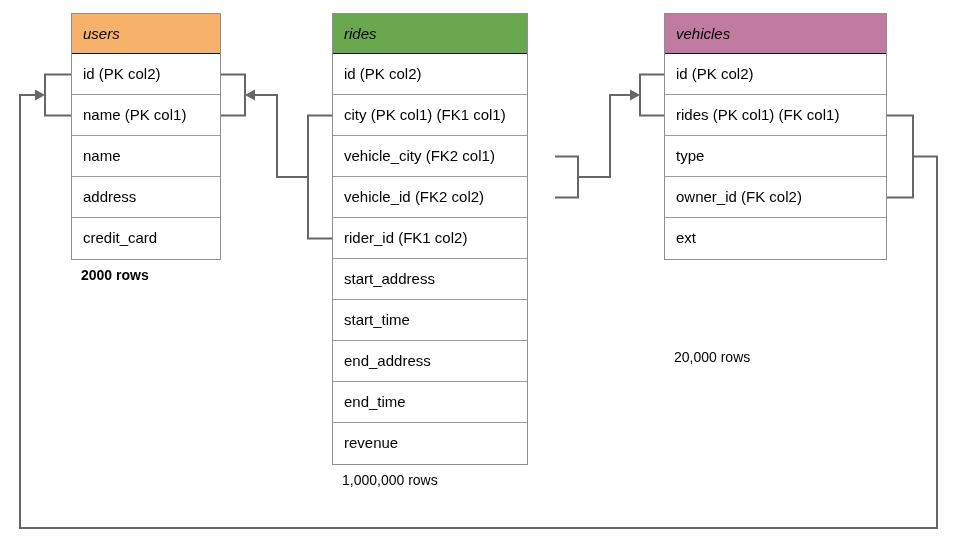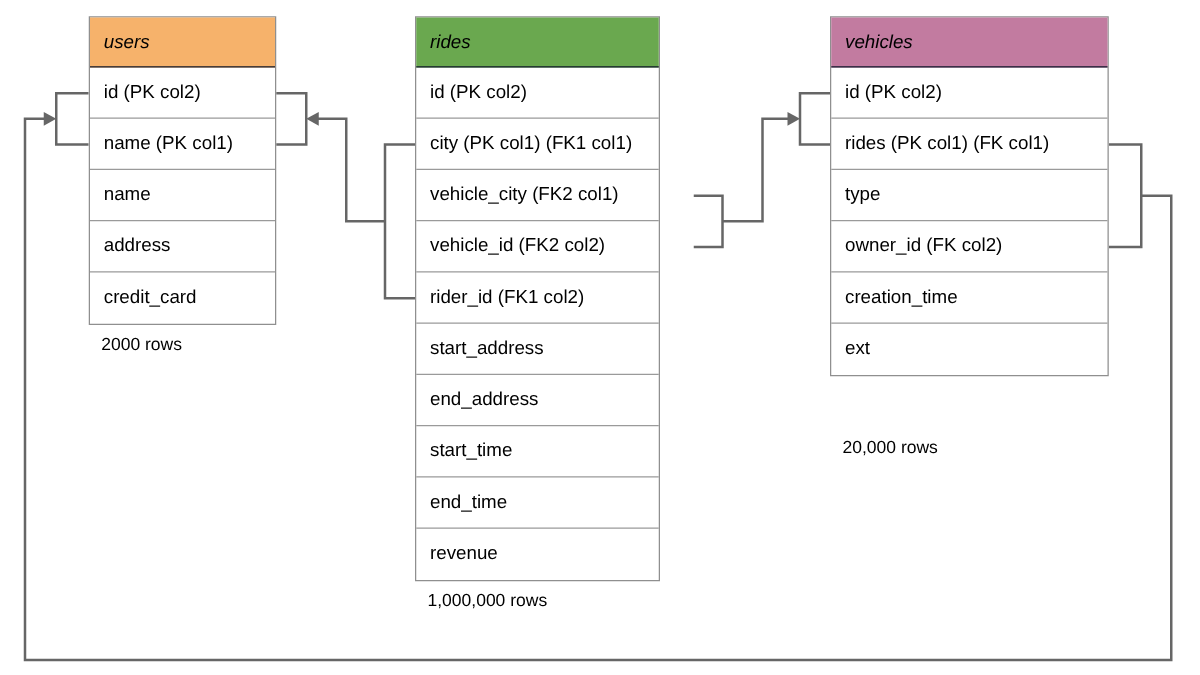--- a/index.html
+++ b/index.html
@@ -45,21 +45,21 @@
   .trow:last-child{border-bottom:none;}
   .rowcount{
     position:absolute;
     font-size:14px;
     white-space:nowrap;
   }
   
   #tbl-users{left:71px;top:13px;width:150px;}
   #tbl-rides{left:332px;top:13px;width:196px;}
   #tbl-vehicles{left:664px;top:13px;width:223px;}
-  #cnt-users{left:81px;top:267px;}
+  #cnt-users{left:81px;top:267px;font-weight:bold;}
   #cnt-rides{left:342px;top:472px;}
   #cnt-vehicles{left:674px;top:349px;}
 </style>
 </head>
 <body>
 
 <div class="canvas">
 
   <svg class="connectors" width="960" height="540" viewBox="0 0 960 540" fill="none" stroke="#666666" stroke-width="2">
 
@@ -99,34 +99,33 @@
 
   <div class="dtable" id="tbl-rides">
     <div class="thead" style="background: rgb(106, 168, 79);">rides</div>
     <div>
         <div class="trow">id (PK col2)</div>
         <div class="trow">city (PK col1) (FK1 col1)</div>
         <div class="trow">vehicle_city (FK2 col1)</div>
         <div class="trow">vehicle_id (FK2 col2)</div>
         <div class="trow">rider_id (FK1 col2)</div>
         <div class="trow">start_address</div>
+        <div class="trow">start_time</div>
         <div class="trow">end_address</div>
-        <div class="trow">start_time</div>
         <div class="trow">end_time</div>
         <div class="trow">revenue</div>
       </div>
   </div>
   <div class="rowcount" id="cnt-rides">1,000,000 rows</div>
 
   <div class="dtable" id="tbl-vehicles">
     <div class="thead" style="background: rgb(194, 123, 160);">vehicles</div>
     <div>
         <div class="trow">id (PK col2)</div>
         <div class="trow">rides (PK col1) (FK col1)</div>
         <div class="trow">type</div>
         <div class="trow">owner_id (FK col2)</div>
-        <div class="trow">creation_time</div>
         <div class="trow">ext</div>
       </div>
   </div>
   <div class="rowcount" id="cnt-vehicles">20,000 rows</div>
 
 </div>
 
 </body></html>

